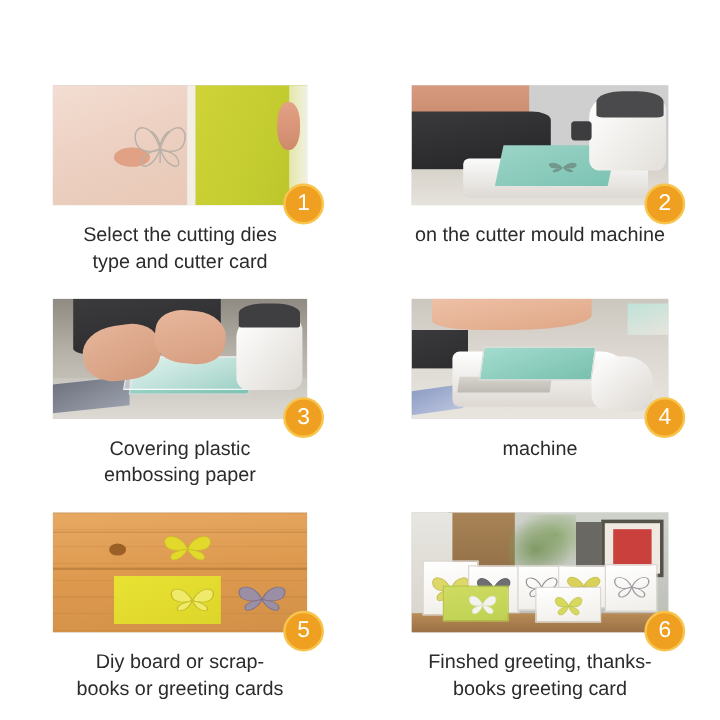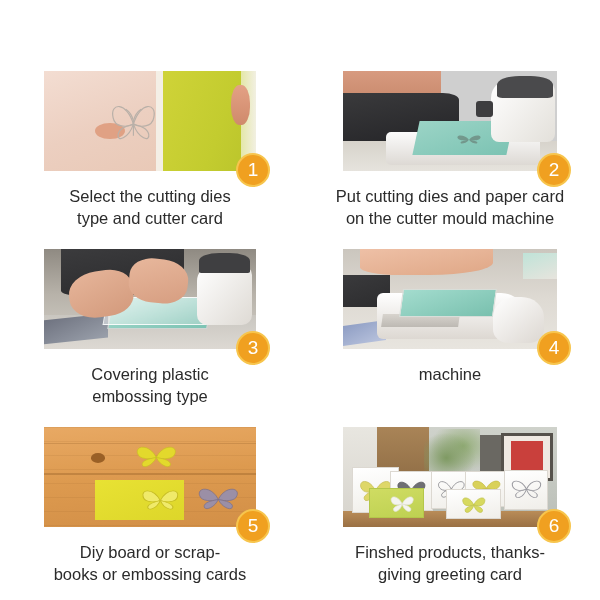--- a/index.html
+++ b/index.html
@@ -417,21 +417,20 @@
                 <path d="M20 22 C26 6, 38 8, 35 18 C33 26, 25 24, 20 22 Z"></path>
                 <path d="M20 22 C16 34, 7 36, 9 29 C11 24, 17 23, 20 22 Z"></path>
                 <path d="M20 22 C24 34, 33 36, 31 29 C29 24, 23 23, 20 22 Z"></path>
               </g>
             </svg>
           </div>
         </div>
         <div class="badge">2</div>
       </div>
       <div class="caption">
-        <div>Put cutting dies and paper card</div>
         <div>on the cutter mould machine</div>
       </div>
     </div>
 
     <div class="step-cell col-left">
       <div class="photo-wrap">
         <div class="photo">
           <div class="p3-bg"></div>
           <div class="p3-shirt"></div>
           <div class="p3-table"></div>
@@ -440,21 +439,21 @@
           <div class="p3-clear"></div>
           <div class="p3-hand-l"></div>
           <div class="p3-hand-r"></div>
           <div class="p3-body"></div>
           <div class="p3-handle"></div>
         </div>
         <div class="badge">3</div>
       </div>
       <div class="caption">
         <div>Covering plastic</div>
-        <div>embossing type</div>
+        <div>embossing paper</div>
       </div>
     </div>
 
     <div class="step-cell col-right">
       <div class="photo-wrap">
         <div class="photo">
           <div class="p4-bg"></div>
           <div class="p4-dark"></div>
           <div class="p4-blue"></div>
           <div class="p4-corner"></div>
@@ -507,21 +506,21 @@
                 <path d="M30 34 C24 54, 10 58, 12 46 C14 38, 24 36, 30 34 Z"></path>
                 <path d="M30 34 C36 54, 50 58, 48 46 C46 38, 36 36, 30 34 Z"></path>
               </g>
             </svg>
           </div>
         </div>
         <div class="badge">5</div>
       </div>
       <div class="caption">
         <div>Diy board or scrap-</div>
-        <div>books or embossing cards</div>
+        <div>books or greeting cards</div>
       </div>
     </div>
 
     <div class="step-cell col-right">
       <div class="photo-wrap">
         <div class="photo">
           <div class="p6-bg"></div>
           <div class="p6-wood-bg"></div>
           <div class="p6-plants"></div>
           <div class="p6-frame2"></div>
@@ -604,19 +603,19 @@
                 <path d="M20 24 C25 10, 35 11, 33 20 C31 27, 24 26, 20 24 Z"></path>
                 <path d="M20 24 C17 36, 9 38, 10 31 C12 26, 17 25, 20 24 Z"></path>
                 <path d="M20 24 C23 36, 31 38, 30 31 C28 26, 23 25, 20 24 Z"></path>
               </g>
             </svg>
           </div>
         </div>
         <div class="badge">6</div>
       </div>
       <div class="caption">
-        <div>Finshed products, thanks-</div>
-        <div>giving greeting card</div>
+        <div>Finshed greeting, thanks-</div>
+        <div>books greeting card</div>
       </div>
     </div>
 
   </div>
 </div>
 
 </body></html>

